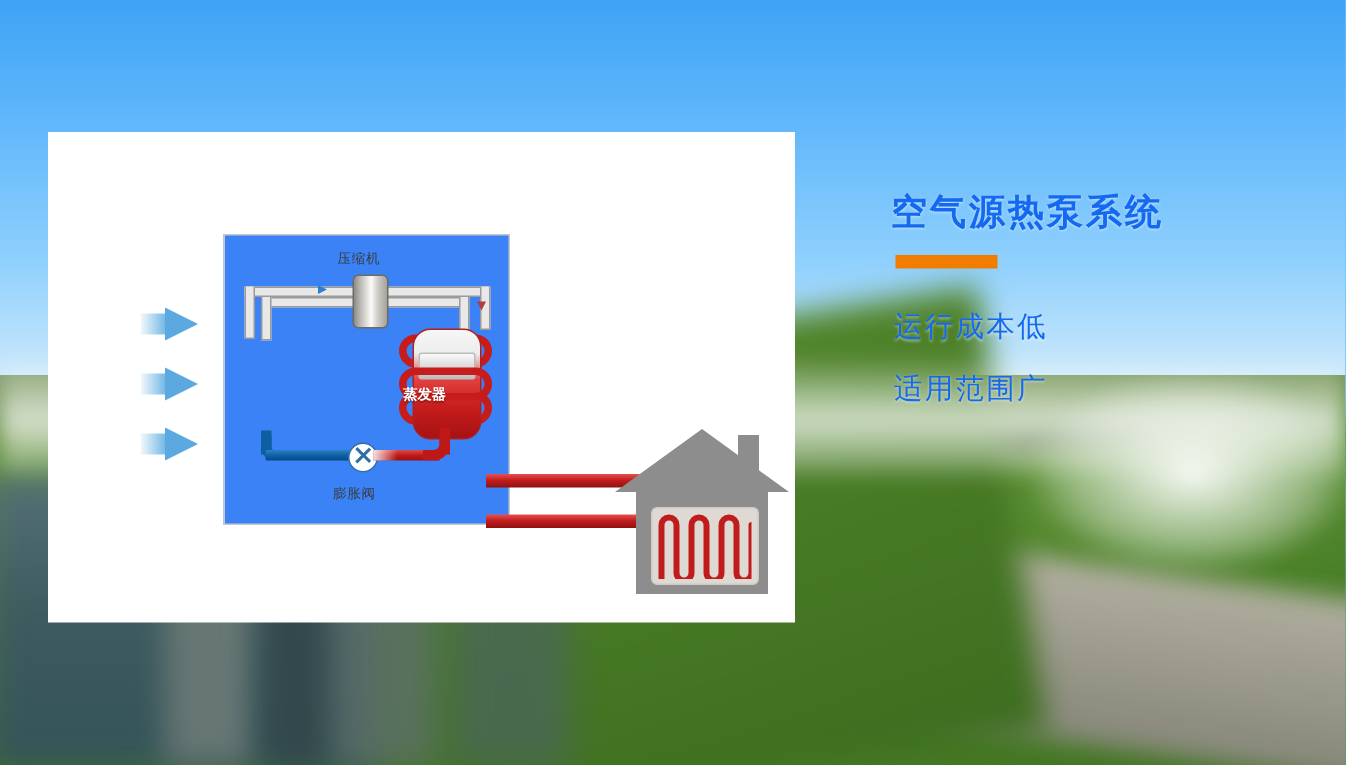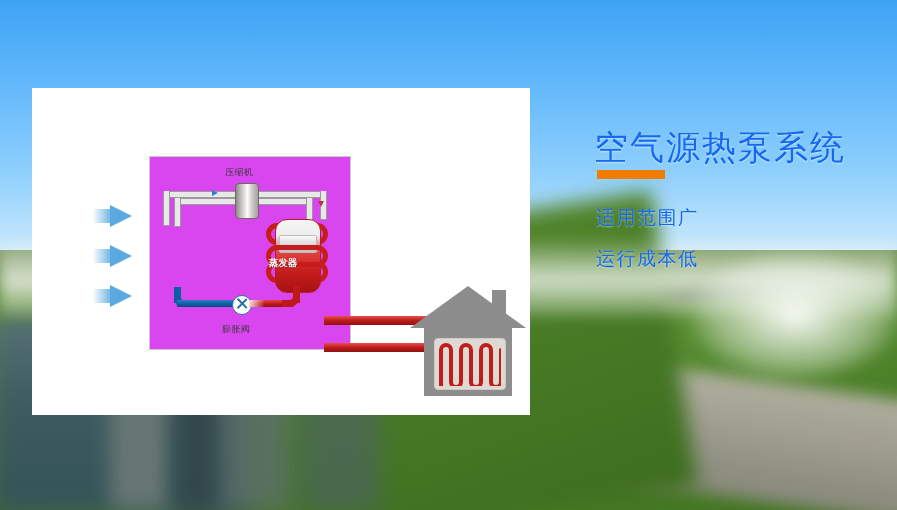--- a/index.html
+++ b/index.html
@@ -73,21 +73,21 @@
 
   
   .panel{
     position:absolute;left:32px;top:88px;width:498px;height:327px;
     background:#fff;
   }
 
   
   .diagram-box{
     position:absolute;left:117px;top:68px;width:189px;height:192px;
-    border:1px solid #c9c9c9;background:#d946ef;padding-left:11px;
+    border:1px solid #c9c9c9;background:#3b82f6;
   }
 
   
   .lbl{position:absolute;color:#3b3b3b;font-size:9px;letter-spacing:.5px;white-space:nowrap;}
   .compressor-label{left:75px;top:9px;}
   .compressor{
     position:absolute;left:85px;top:26px;width:22px;height:34px;border-radius:4px;
     border:1px solid #6d6a66;
     background:linear-gradient(90deg,#8e8b86 0%,#b9b6b1 18%,#e9e7e4 42%,#fbfbfa 52%,#cfccc7 72%,#a5a29d 100%);
   }
@@ -260,21 +260,21 @@
     position:absolute;left:134px;top:166px;width:22px;height:8px;background:#c8201f;
   }
   .fan-disc{
     position:absolute;left:152px;top:147px;width:13px;height:46px;border-radius:50%;
     background:#c8201f;
   }
 
   
   .title{
     position:absolute;left:594px;top:125px;
-    font-size:34px;font-weight:normal;color:#1569f0;letter-spacing:2px;
+    font-size:24px;font-weight:bold;color:#1569f0;letter-spacing:2px;
     text-shadow:0 1px 2px rgba(255,255,255,.55);white-space:nowrap;
   }
   .accent-bar{
     position:absolute;left:597px;top:170px;width:68px;height:9px;background:#f07c00;
   }
   .bullets{position:absolute;left:596px;top:205px;}
   .bullet{
     font-size:19px;color:#1569f0;letter-spacing:1.5px;margin-bottom:15px;
     text-shadow:0 1px 2px rgba(255,255,255,.5);white-space:nowrap;font-weight:500;
   }
@@ -367,17 +367,17 @@
       <div class="floor-room"></div>
       <svg class="heat-coil" viewBox="0 0 64 46">
         <path d="M4 46 V10 a5 5 0 0 1 10 0 V42 a5 5 0 0 0 10 0 V10 a5 5 0 0 1 10 0 V42 a5 5 0 0 0 10 0 V10 a5 5 0 0 1 10 0 V42 a5 5 0 0 0 10 0 V10" fill="none" stroke="#c01c1c" stroke-width="4" stroke-linecap="round"></path>
       </svg>
     </div>
   </div>
 
   <div class="title">空气源热泵系统</div>
   <div class="accent-bar"></div>
   <div class="bullets">
+    <div class="bullet">运行成本低</div>
     <div class="bullet">适用范围广</div>
-    <div class="bullet">运行成本低</div>
   </div>
 
 </div>
 
 </body></html>

